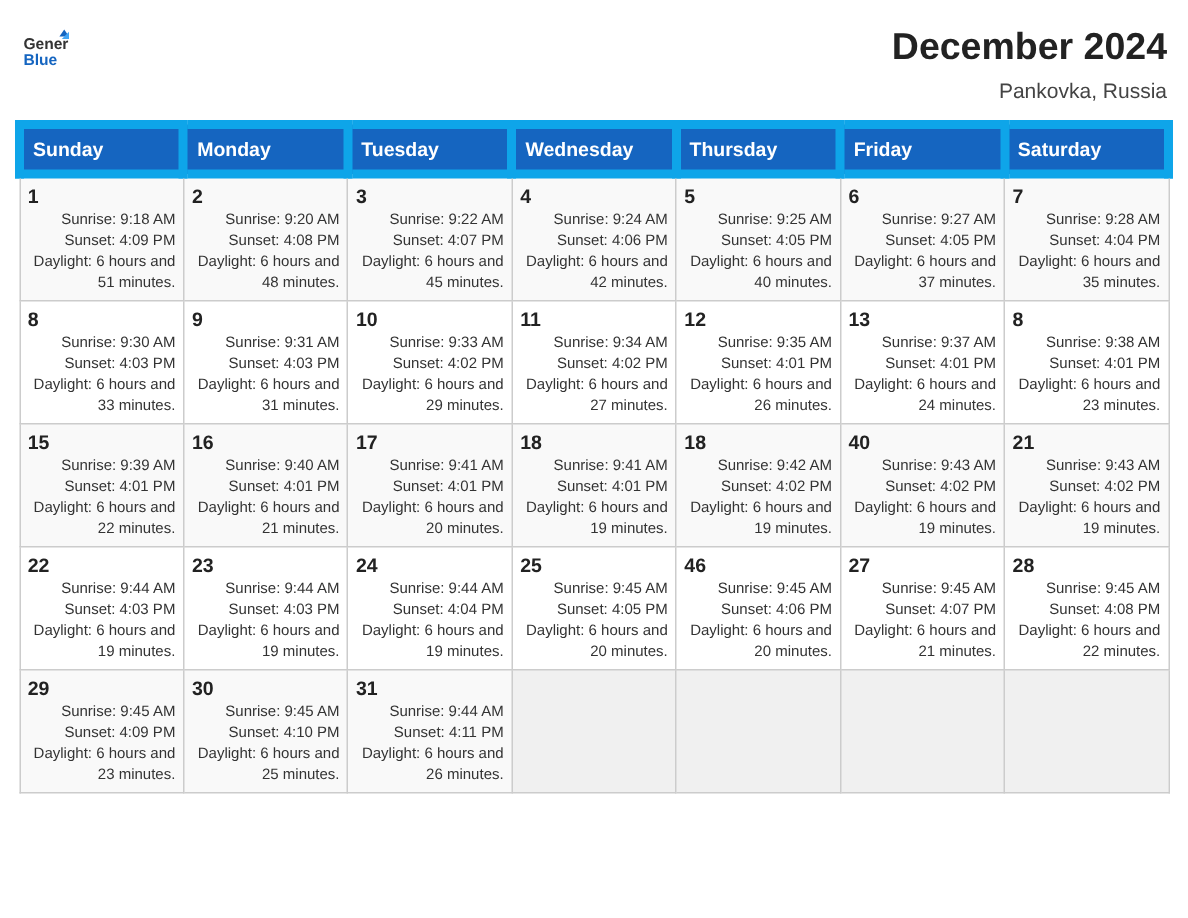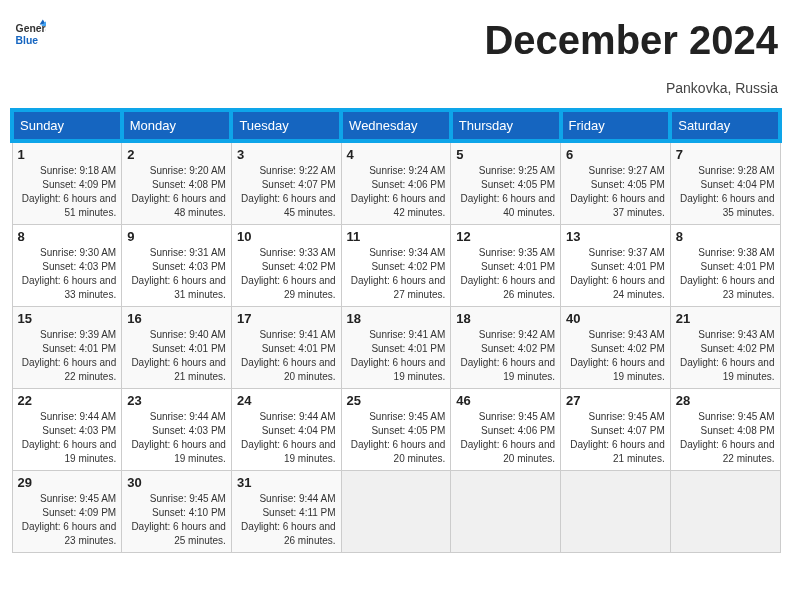--- a/index.html
+++ b/index.html
@@ -23,43 +23,43 @@
       gap: 4px;
     }
     .logo-icon {
       width: 32px;
       height: 32px;
     }
     .title-area {
       text-align: right;
     }
     .month-title {
-      font-size: 40px;
+      font-size: 25px;
       font-weight: bold;
       color: #222;
       line-height: 1.1;
     }
     .location {
       font-size: 14px;
       color: #444;
-      margin-top: 18px;
+      margin-top: 6px;
     }
     .calendar {
       width: 100%;
       border-collapse: collapse;
       font-size: 11px;
     }
     .calendar thead tr th {
       background-color: #1565c0;
       color: #fff;
       text-align: left;
       padding: 6px 6px;
       font-size: 13px;
-      font-weight: normal;
-      border: 4px solid #0ea5e9;
+      font-weight: bold;
+      border: 6px solid #0ea5e9;
     }
     .calendar tbody tr td {
       border: 1px solid #ccc;
       vertical-align: top;
       padding: 4px 5px;
       width: calc(100% / 7);
       min-height: 70px;
       background: #fff;
     }
     .calendar tbody tr:nth-child(odd) td {

